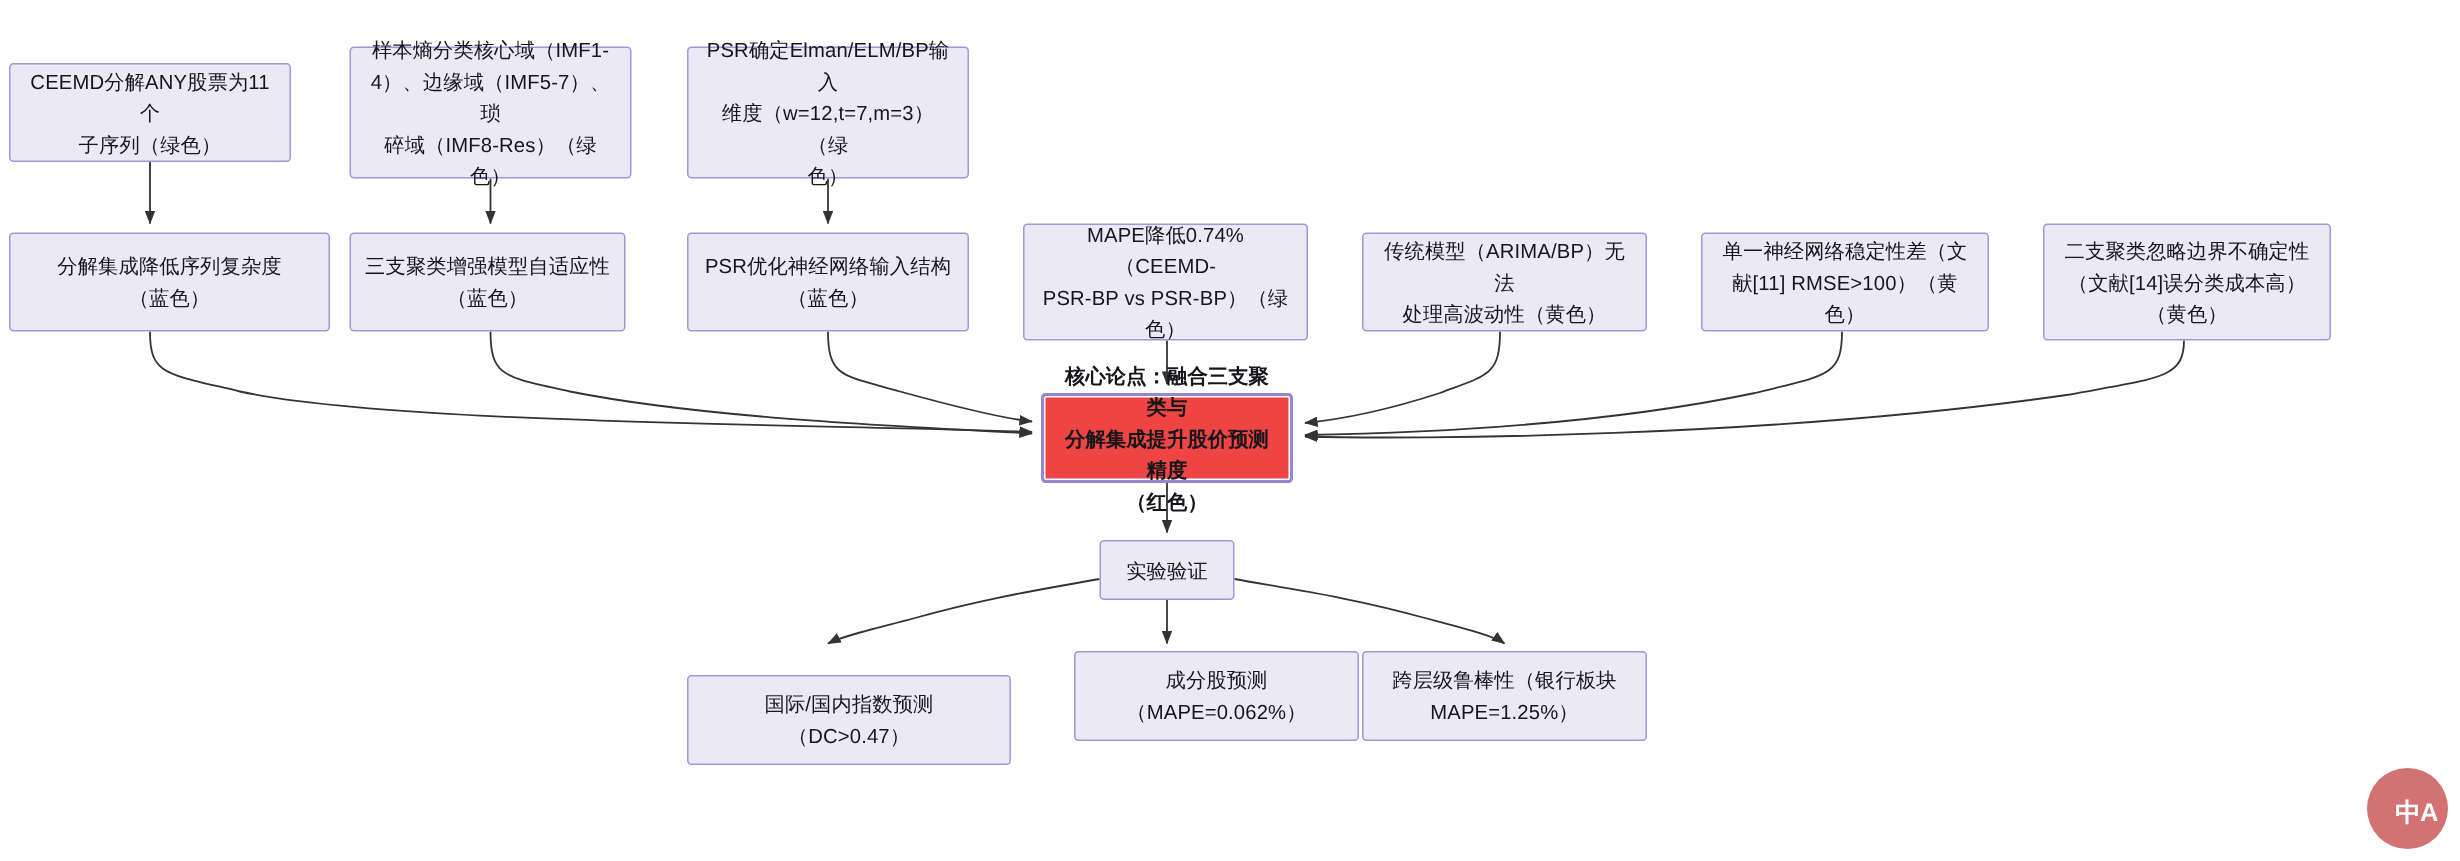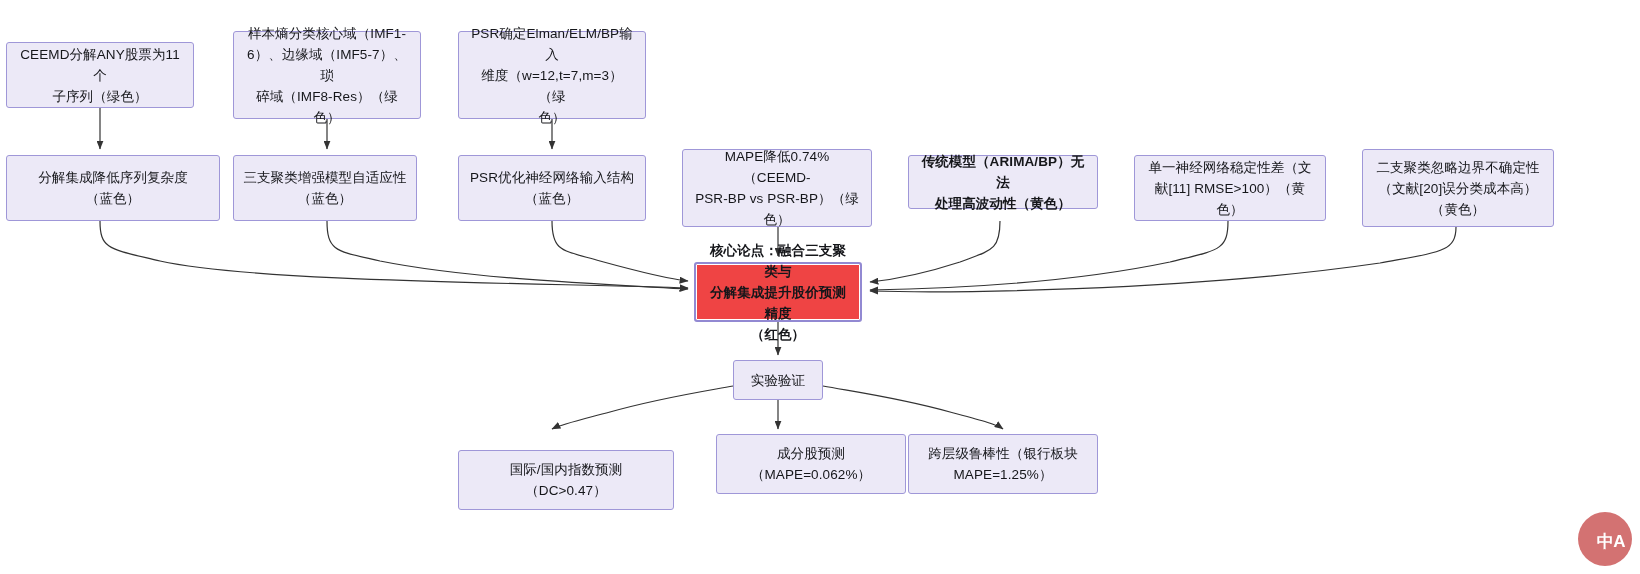--- a/index.html
+++ b/index.html
@@ -108,21 +108,21 @@
       </g>
   </svg>
 
   <div id="node-layer">
       <div class="node" style="left: 6px; top: 42px; width: 188px; height: 66px;">
         <span class="node-label">CEEMD分解ANY股票为11个
 子序列（绿色）</span>
       </div>
       <div class="node" style="left: 233px; top: 31px; width: 188px; height: 88px;">
         <span class="node-label">样本熵分类核心域（IMF1-
-6）、边缘域（IMF5-7）、琐
+4）、边缘域（IMF5-7）、琐
 碎域（IMF8-Res）（绿色）</span>
       </div>
       <div class="node" style="left: 458px; top: 31px; width: 188px; height: 88px;">
         <span class="node-label">PSR确定Elman/ELM/BP输入
 维度（w=12,t=7,m=3）（绿
 色）</span>
       </div>
       <div class="node" style="left: 6px; top: 155px; width: 214px; height: 66px;">
         <span class="node-label">分解集成降低序列复杂度
 （蓝色）</span>
@@ -133,31 +133,31 @@
       </div>
       <div class="node" style="left: 458px; top: 155px; width: 188px; height: 66px;">
         <span class="node-label">PSR优化神经网络输入结构
 （蓝色）</span>
       </div>
       <div class="node" style="left: 682px; top: 149px; width: 190px; height: 78px; align-items: center;">
         <span class="node-label">MAPE降低0.74%（CEEMD-
 PSR-BP vs PSR-BP）（绿
 色）</span>
       </div>
-      <div class="node" style="left: 908px; top: 155px; width: 190px; height: 54px; font-weight: bold;">
+      <div class="node" style="left: 908px; top: 155px; width: 190px; height: 66px;">
         <span class="node-label">传统模型（ARIMA/BP）无法
 处理高波动性（黄色）</span>
       </div>
       <div class="node" style="left: 1134px; top: 155px; width: 192px; height: 66px;">
         <span class="node-label">单一神经网络稳定性差（文
 献[11] RMSE&gt;100）（黄色）</span>
       </div>
       <div class="node" style="left: 1362px; top: 149px; width: 192px; height: 78px;">
         <span class="node-label">二支聚类忽略边界不确定性
-（文献[20]误分类成本高）
+（文献[14]误分类成本高）
 （黄色）</span>
       </div>
       <div class="node core" style="left: 694px; top: 262px; width: 168px; height: 60px;">
         <span class="node-label">核心论点：融合三支聚类与
 分解集成提升股价预测精度
 （红色）</span>
       </div>
       <div class="node" style="left: 733px; top: 360px; width: 90px; height: 40px; justify-content: center;">
         <span class="node-label">实验验证</span>
       </div>

